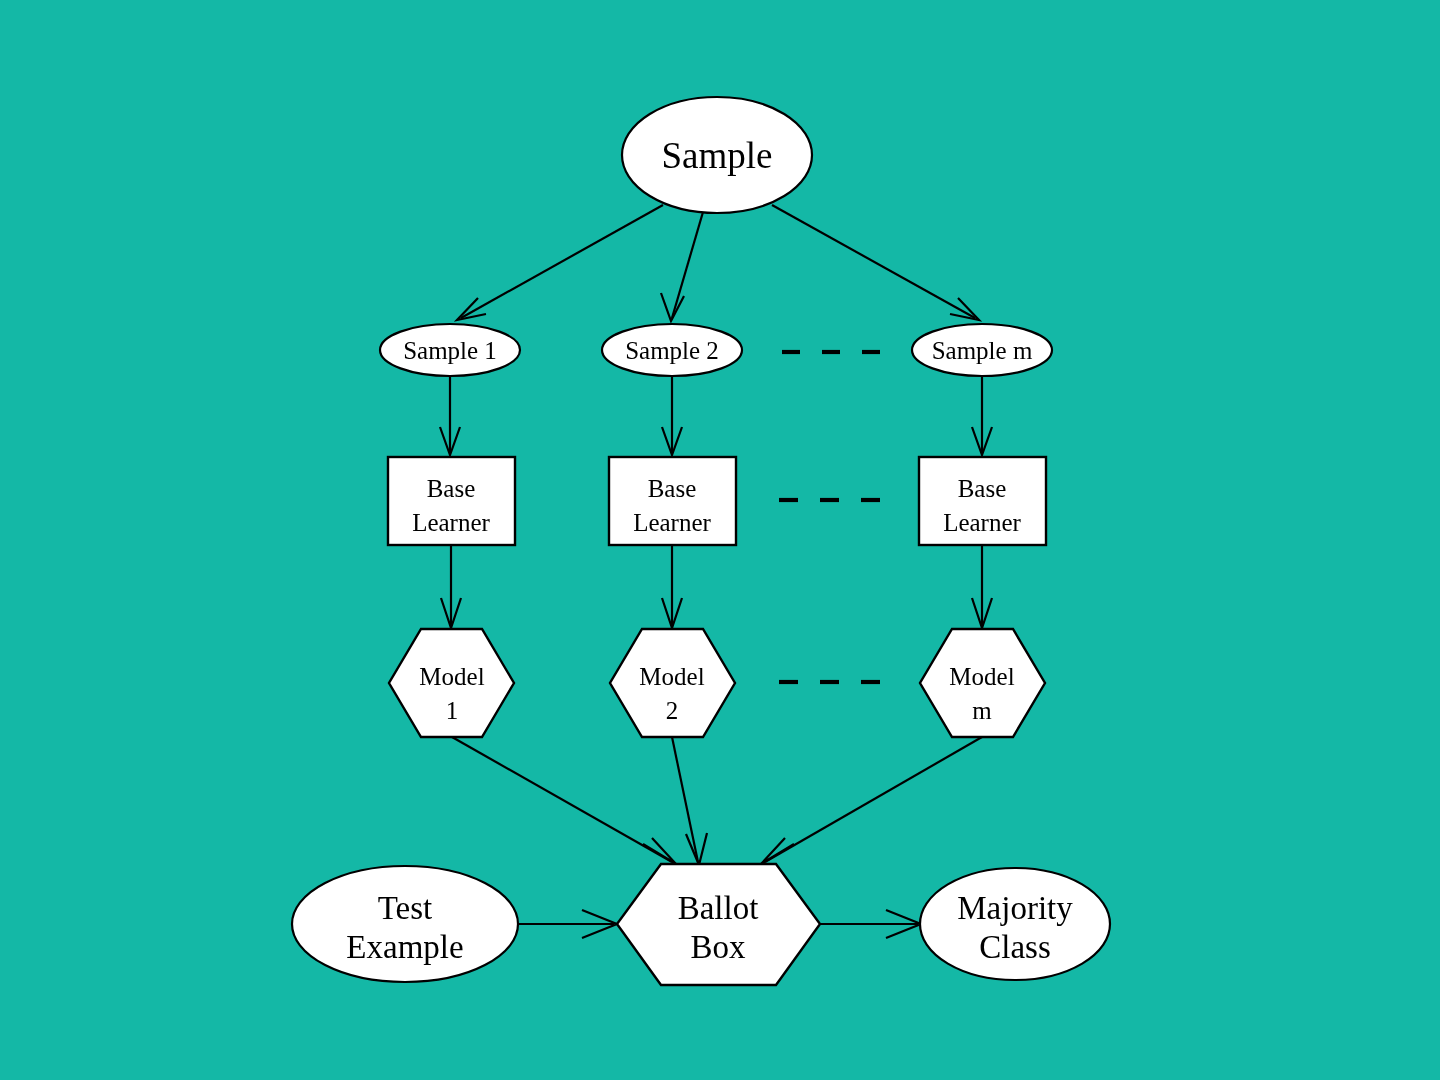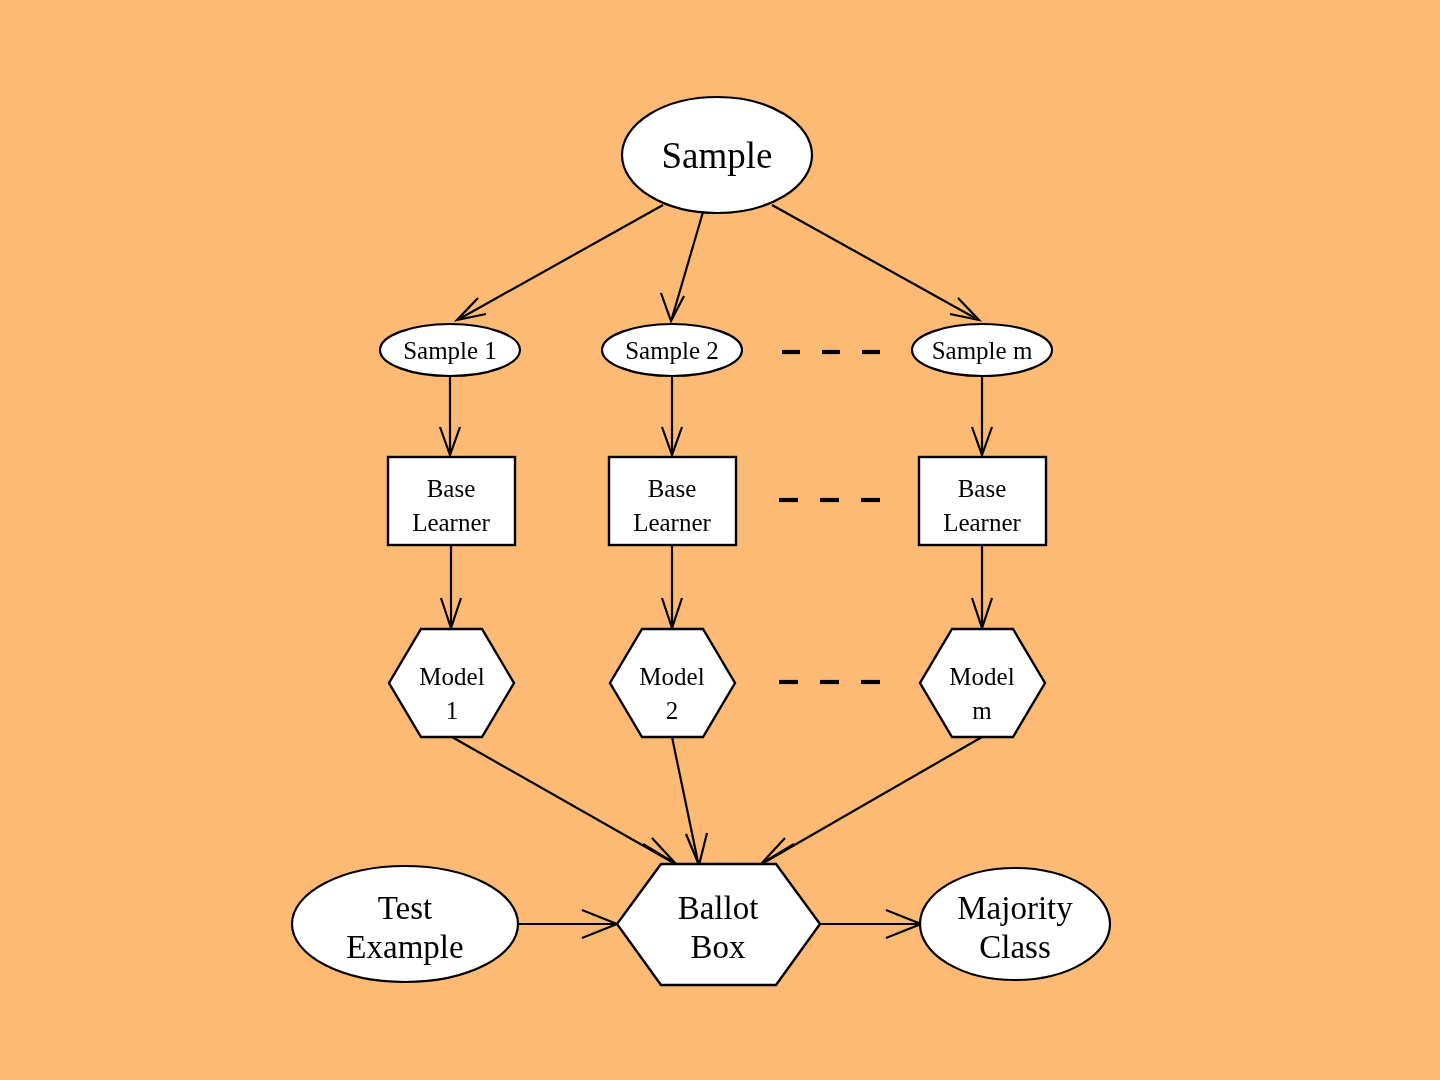--- a/index.html
+++ b/index.html
@@ -11,21 +11,21 @@
   body {
     width: 1440px;
     height: 1080px;
     overflow: hidden;
     font-family: "Liberation Serif", "DejaVu Serif", serif;
   }
   #diagram-root {
     position: relative;
     width: 1440px;
     height: 1080px;
-    background: #fdba74;
+    background: #14b8a6;
   }
   svg#diagram-canvas {
     position: absolute;
     left: 0;
     top: 0;
     width: 1440px;
     height: 1080px;
     display: block;
   }
   .node-shape {

